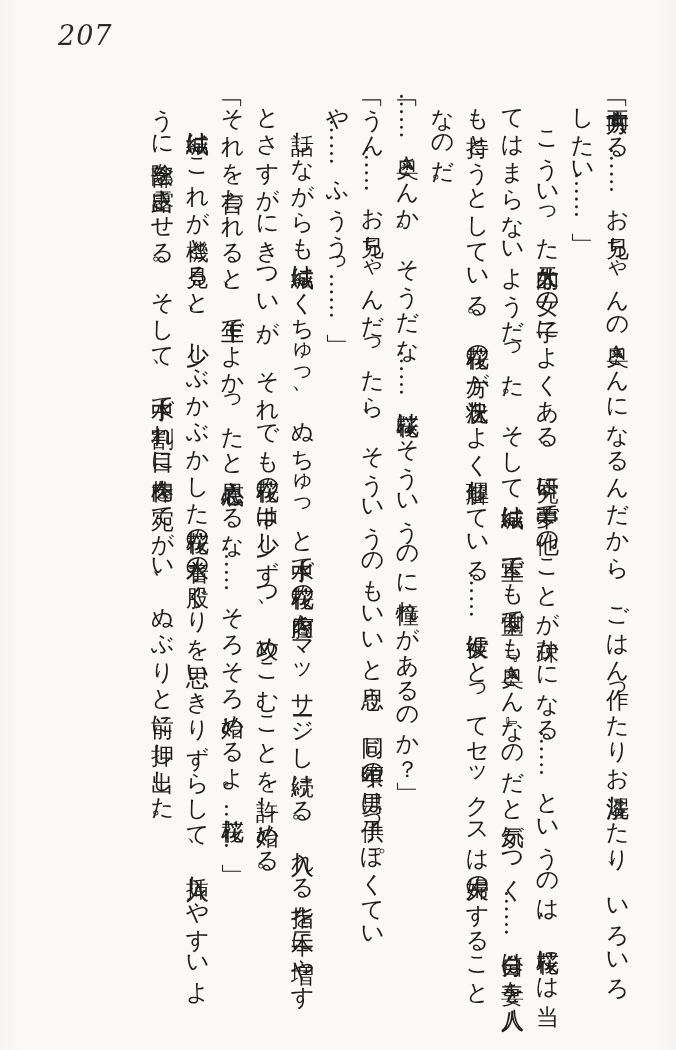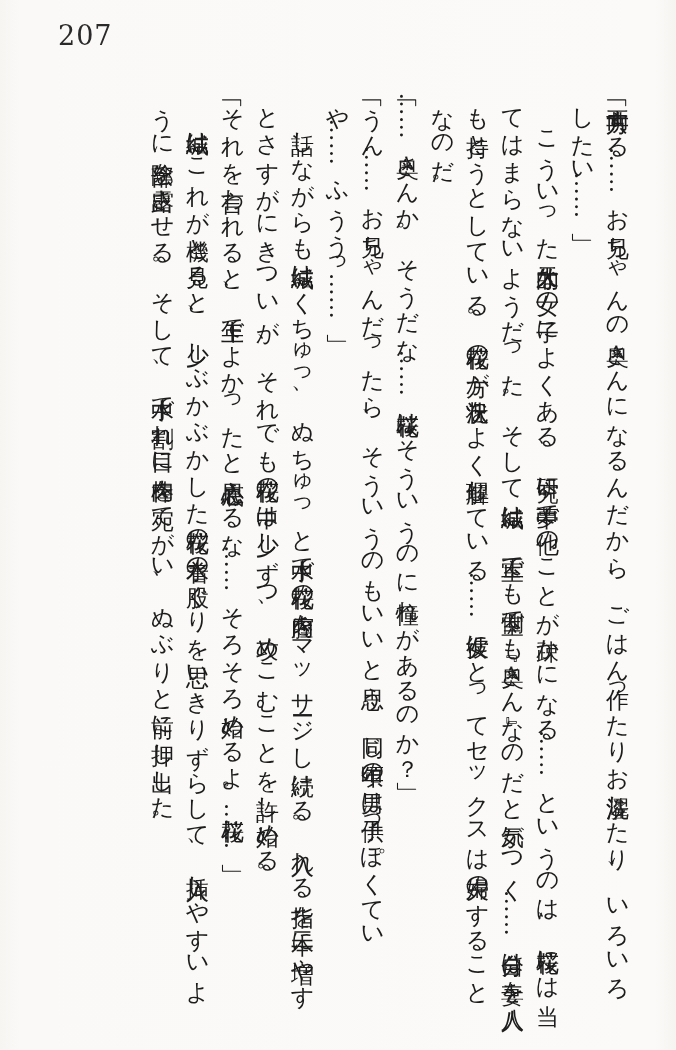--- a/index.html
+++ b/index.html
@@ -15,20 +15,21 @@
     position: relative;
     width: 676px;
     height: 1050px;
     background: linear-gradient(90deg, #f6f5f2 0%, #faf9f7 3%, #fbfaf8 97%, #f5f4f1 100%);
   }
   .page-number {
     position: absolute;
     top: 20px;
     left: 58px;
     font-size: 27px;
+    font-style: italic;
     color: #2a2a2a;
     letter-spacing: 1px;
   }
   .text-block {
     position: absolute;
     top: 92px;
     right: 41px;
     height: 916px;
     width: 600px;
     writing-mode: vertical-rl;

